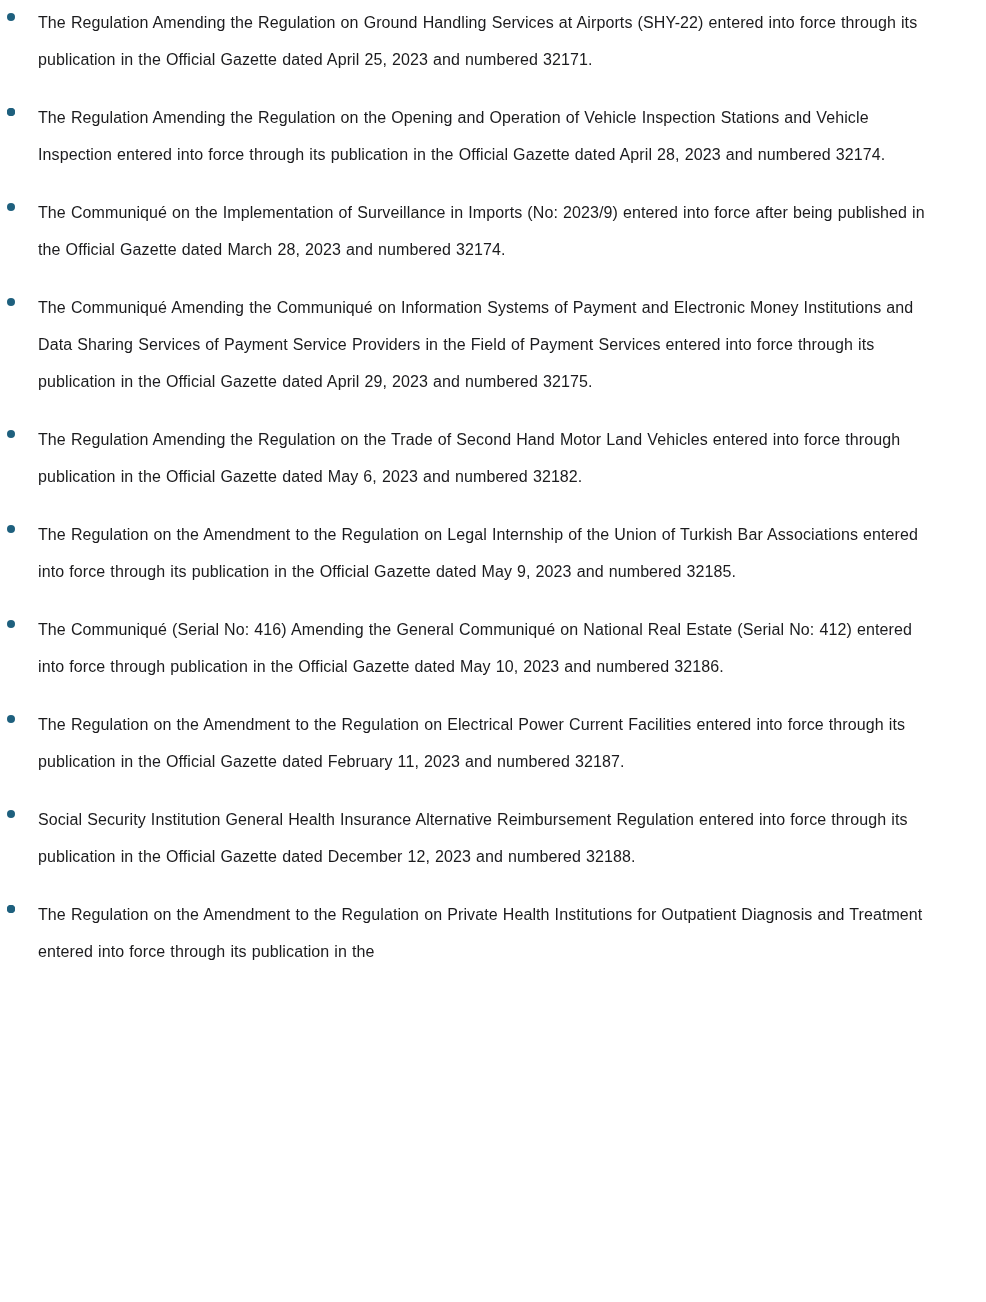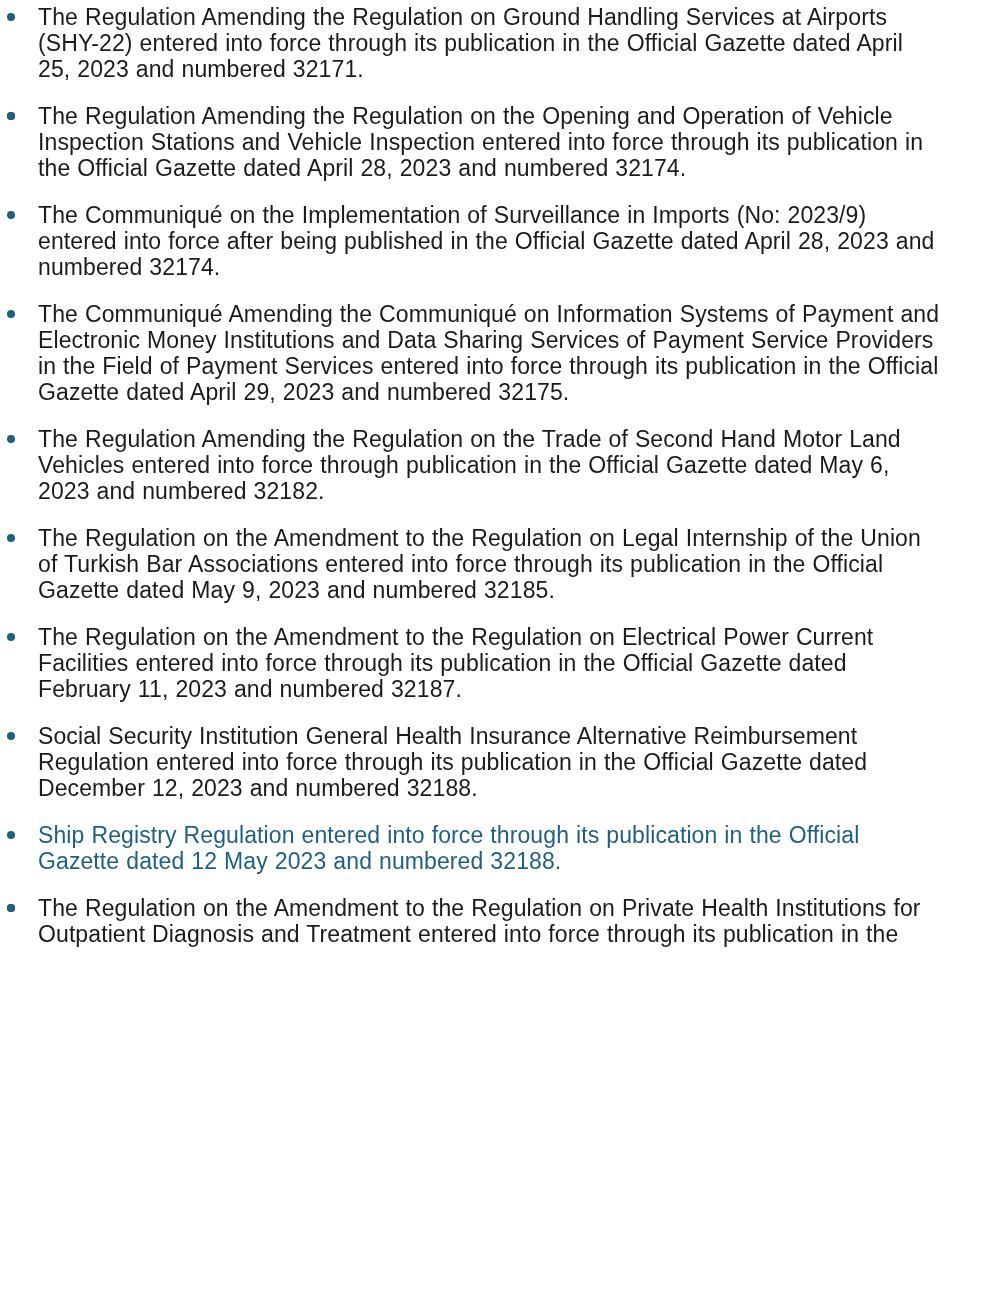--- a/index.html
+++ b/index.html
@@ -24,22 +24,22 @@
   }
   .reg-list{
     list-style:none;
     margin:0;
     padding:0;
   }
   .reg-item{
     position:relative;
     margin:0 0 21px 0;
     max-width:902px;
-    font-size:23px;
-    line-height:26px;
+    font-size:16px;
+    line-height:37px;
     letter-spacing:0.1px;
     color:var(--text-color);
   }
   .bullet{
     position:absolute;
     left:-31px;
     top:9px;
     width:8px;
     height:8px;
     border-radius:50%;
@@ -59,23 +59,23 @@
   }
 </style>
 </head>
 <body>
 
 <main class="page">
   <ul class="reg-list">
       <li class="reg-item"><span class="bullet"></span><span class="reg-text">The Regulation Amending the Regulation on Ground Handling Services at Airports (SHY-22) entered into force through its publication in the Official Gazette dated April 25, 2023 and numbered 32171.</span></li>
       <li class="reg-item"><span class="bullet"></span></li>
       <li class="reg-item"><span class="bullet"></span><span class="reg-text">The Regulation Amending the Regulation on the Opening and Operation of Vehicle Inspection Stations and Vehicle Inspection entered into force through its publication in the Official Gazette dated April 28, 2023 and numbered 32174.</span></li>
-      <li class="reg-item"><span class="bullet"></span><span class="reg-text">The Communiqué on the Implementation of Surveillance in Imports (No: 2023/9) entered into force after being published in the Official Gazette dated April 28, 2023 and numbered 32174.</span></li>
+      <li class="reg-item"><span class="bullet"></span><span class="reg-text">The Communiqué on the Implementation of Surveillance in Imports (No: 2023/9) entered into force after being published in the Official Gazette dated March 28, 2023 and numbered 32174.</span></li>
       <li class="reg-item"><span class="bullet"></span><span class="reg-text">The Communiqué Amending the Communiqué on Information Systems of Payment and Electronic Money Institutions and Data Sharing Services of Payment Service Providers in the Field of Payment Services entered into force through its publication in the Official Gazette dated April 29, 2023 and numbered 32175.</span></li>
       <li class="reg-item"><span class="bullet"></span><span class="reg-text">The Regulation Amending the Regulation on the Trade of Second Hand Motor Land Vehicles entered into force through publication in the Official Gazette dated May 6, 2023 and numbered 32182.</span></li>
       <li class="reg-item"><span class="bullet"></span><span class="reg-text">The Regulation on the Amendment to the Regulation on Legal Internship of the Union of Turkish Bar Associations entered into force through its publication in the Official Gazette dated May 9, 2023 and numbered 32185.</span></li>
+      <li class="reg-item"><span class="bullet"></span><span class="reg-text">The Communiqué (Serial No: 416) Amending the General Communiqué on National Real Estate (Serial No: 412) entered into force through publication in the Official Gazette dated May 10, 2023 and numbered 32186.</span></li>
       <li class="reg-item"><span class="bullet"></span><span class="reg-text">The Regulation on the Amendment to the Regulation on Electrical Power Current Facilities entered into force through its publication in the Official Gazette dated February 11, 2023 and numbered 32187.</span></li>
       <li class="reg-item"><span class="bullet"></span><span class="reg-text">Social Security Institution General Health Insurance Alternative Reimbursement Regulation entered into force through its publication in the Official Gazette dated December 12, 2023 and numbered 32188.</span></li>
-      <li class="reg-item is-link"><span class="bullet"></span><a class="reg-text" href="#">Ship Registry Regulation entered into force through its publication in the Official Gazette dated 12 May 2023 and numbered 32188.</a></li>
       <li class="reg-item"><span class="bullet"></span></li>
       <li class="reg-item"><span class="bullet"></span><span class="reg-text">The Regulation on the Amendment to the Regulation on Private Health Institutions for Outpatient Diagnosis and Treatment entered into force through its publication in the</span></li>
     </ul>
 </main>
 
 </body></html>

